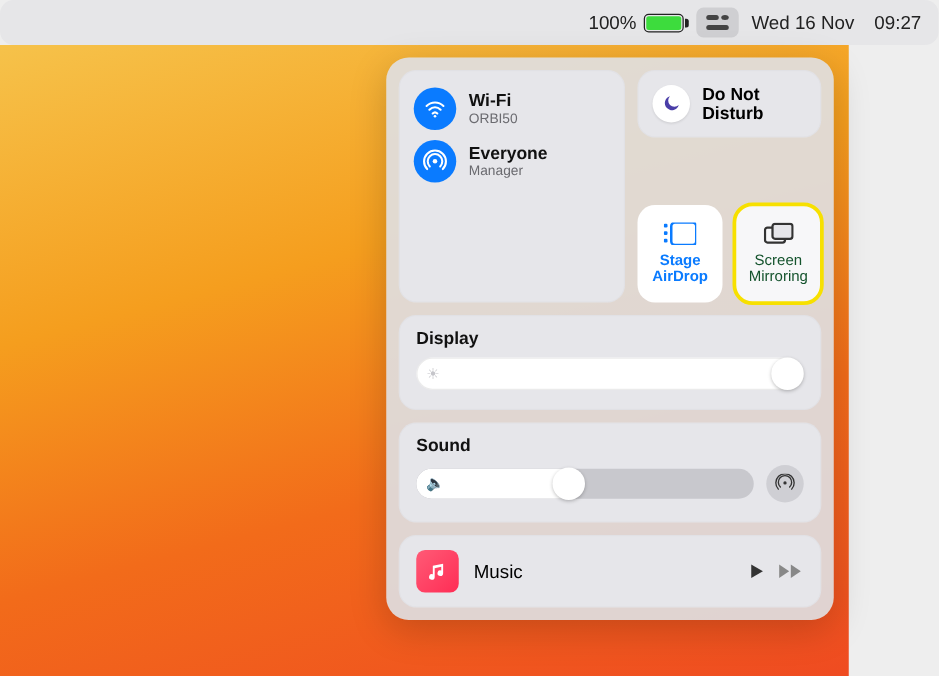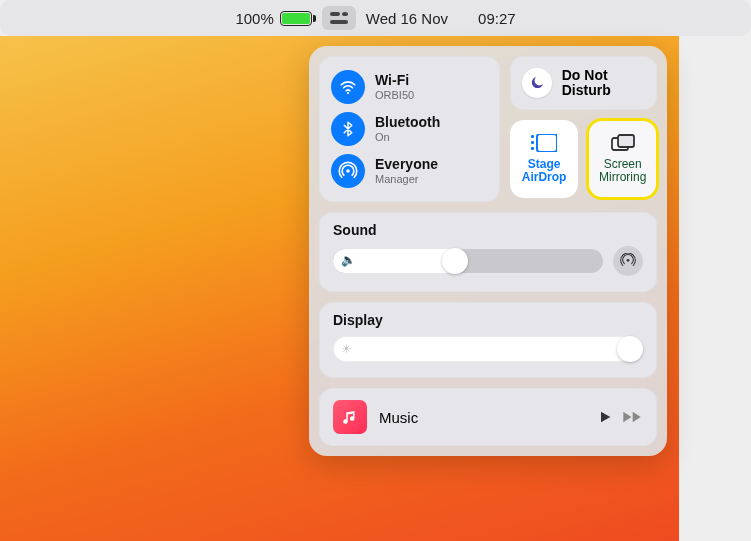--- a/index.html
+++ b/index.html
@@ -1,20 +1,20 @@
 <!DOCTYPE html>
 <html><head>
 <meta charset="utf-8">
 <style>
   * { box-sizing: border-box; margin: 0; padding: 0; font-family: -apple-system, "SF Pro Text", "Helvetica Neue", Arial, sans-serif; }
   body { width: 751px; height: 541px; overflow: hidden; background: #eee; }
   .menubar {
     height: 36px; width: 100%;
     background: #e6e6e8;
-    display: flex; align-items: center; justify-content: center;
+    display: flex; align-items: center; justify-content: flex-end;
     padding: 0 14px; gap: 10px;
     font-size: 15px; color: #222; border-radius: 11px;
   }
   .battery-wrap { display:flex; align-items:center; gap:6px; }
   .battery-icon { width: 32px; height: 15px; border: 1.5px solid #222; border-radius: 4px; position: relative; }
   .battery-icon::after { content:""; position:absolute; right:-5px; top:3px; width:3px; height:7px; background:#222; border-radius:0 2px 2px 0; }
   .battery-fill { position:absolute; left:1px; top:1px; bottom:1px; right:1px; background:#3ddc3d; border-radius:2px; }
   .cc-toggle {
     width: 34px; height: 24px; border-radius: 6px; background:#cfcfd2;
     display:flex; align-items:center; justify-content:center;
@@ -61,20 +61,21 @@
   .dnd-card { display:flex; align-items:flex-start; gap:10px; padding:12px; }
   .moon-dot { width:30px; height:30px; border-radius:50%; background:#fff; display:flex; align-items:center; justify-content:center; box-shadow:0 1px 2px rgba(0,0,0,0.1);}
   .dnd-label { font-weight:700; font-size:14px; line-height:1.05; }
 
   .tiles { display:flex; gap:10px; }
   .tile {
     flex:1; background:#f7f7f9; border-radius:14px;
     display:flex; flex-direction:column; align-items:center; justify-content:center;
     height:78px; font-size:12px; text-align:center; gap:6px;
     position:relative;
+    margin-top:44px;
   }
   .tile.active { background:#fff; color:#0a7bff; }
   .tile.active .tile-label { color:#0a7bff; font-weight:600; }
   .tile.highlight { outline: 3px solid #f7e000; outline-offset:-1px; }
   .tile-label { font-size:12px; color:#14532d; line-height:1.05; }
 
   .section { margin-top:10px; }
   .section-card { padding:10px 14px 16px; }
   .section-title { font-size:14px; font-weight:600; color:#111; margin-bottom:8px; }
 
@@ -127,52 +128,41 @@
       </span>
   </div>
   <div class="cc-toggle">
     <div class="cc-glyph">
       <span class="t1"></span>
         <span class="t2"></span>
         <span class="t3"></span>
     </div>
   </div>
   <span>Wed 16 Nov</span>
-  <span style="margin-left:20px;">09:27</span>
+  <span style="margin-left:6px;">09:27</span>
 </div>
 
 <div class="desktop">
 
   <div class="panel">
 
     <div class="row1">
       <div class="card conn-card">
         <div class="conn-item">
           <span class="dot">
             <svg width="18" height="18" viewBox="0 0 24 24" fill="none">
                 <path d="M3 9c5-5 13-5 18 0" stroke="#fff" stroke-width="2.2" stroke-linecap="round"></path>
                 <path d="M6 13c3.5-3.5 8.5-3.5 12 0" stroke="#fff" stroke-width="2.2" stroke-linecap="round"></path>
                 <path d="M9.5 17c1.5-1.5 3.5-1.5 5 0" stroke="#fff" stroke-width="2.2" stroke-linecap="round"></path>
                 <circle cx="12" cy="20" r="1.4" fill="#fff"></circle>
               </svg>
           </span>
           <div class="conn-labels">
             <span class="conn-title">Wi-Fi</span>
             <span class="conn-sub">ORBI50</span>
-          </div>
-        </div>
-        <div class="conn-item">
-          <span class="dot">
-            <svg width="18" height="18" viewBox="0 0 24 24" fill="none">
-                <path d="M7 7l10 10-5 4V3l5 4L7 17" stroke="#fff" stroke-width="2" stroke-linejoin="round" stroke-linecap="round"></path>
-              </svg>
-          </span>
-          <div class="conn-labels">
-            <span class="conn-title">Bluetooth</span>
-            <span class="conn-sub">On</span>
           </div>
         </div>
         <div class="conn-item">
           <span class="dot">
             <svg width="20" height="20" viewBox="0 0 24 24" fill="none">
                 <circle cx="12" cy="12" r="2.2" fill="#fff"></circle>
                 <path d="M7 17a7 7 0 1110 0" stroke="#fff" stroke-width="2" stroke-linecap="round"></path>
                 <path d="M4.5 19.5a10.5 10.5 0 1115 0" stroke="#fff" stroke-width="2" stroke-linecap="round"></path>
               </svg>
           </span>
@@ -221,20 +211,30 @@
               <div>Screen</div>
               <div>Mirroring</div>
             </div>
           </div>
         </div>
       </div>
     </div>
 
     <div class="section">
       <div class="card section-card">
+        <div class="section-title">Display</div>
+        <div class="slider-track">
+          <span class="slider-icon">☀︎</span>
+          <span class="slider-thumb" style="left:calc(100% - 26px);"></span>
+        </div>
+      </div>
+    </div>
+
+    <div class="section">
+      <div class="card section-card">
         <div class="section-title">Sound</div>
         <div class="sound-row">
           <div class="sound-track-wrap">
             <div class="sound-track">
               <span class="sound-icon">🔈</span>
               <span class="sound-fill" style="width:45%;"></span>
             </div>
             <span class="sound-thumb" style="left:calc(45% - 13px);"></span>
           </div>
           <div class="airplay-btn">
@@ -244,30 +244,20 @@
                   <path d="M6.5 16a8 8 0 1111 0" stroke="#333" stroke-width="1.6" stroke-linecap="round"></path>
                   <path d="M4 18.5a11 11 0 1116 0" stroke="#333" stroke-width="1.6" stroke-linecap="round"></path>
                 </svg>
             </span>
           </div>
         </div>
       </div>
     </div>
 
     <div class="section">
-      <div class="card section-card">
-        <div class="section-title">Display</div>
-        <div class="slider-track">
-          <span class="slider-icon">☀︎</span>
-          <span class="slider-thumb" style="left:calc(100% - 26px);"></span>
-        </div>
-      </div>
-    </div>
-
-    <div class="section">
       <div class="card music-card">
         <div class="music-art">
           <svg width="18" height="18" viewBox="0 0 24 24">
               <path d="M9 18a3 3 0 11-2-2.83V6l11-2v10a3 3 0 11-2-2.83V7.2L9 8.7V18z" fill="#fff"></path>
             </svg>
         </div>
         <div class="music-title">Music</div>
         <div class="music-controls">
           <span>
             <svg width="16" height="16" viewBox="0 0 24 24">

